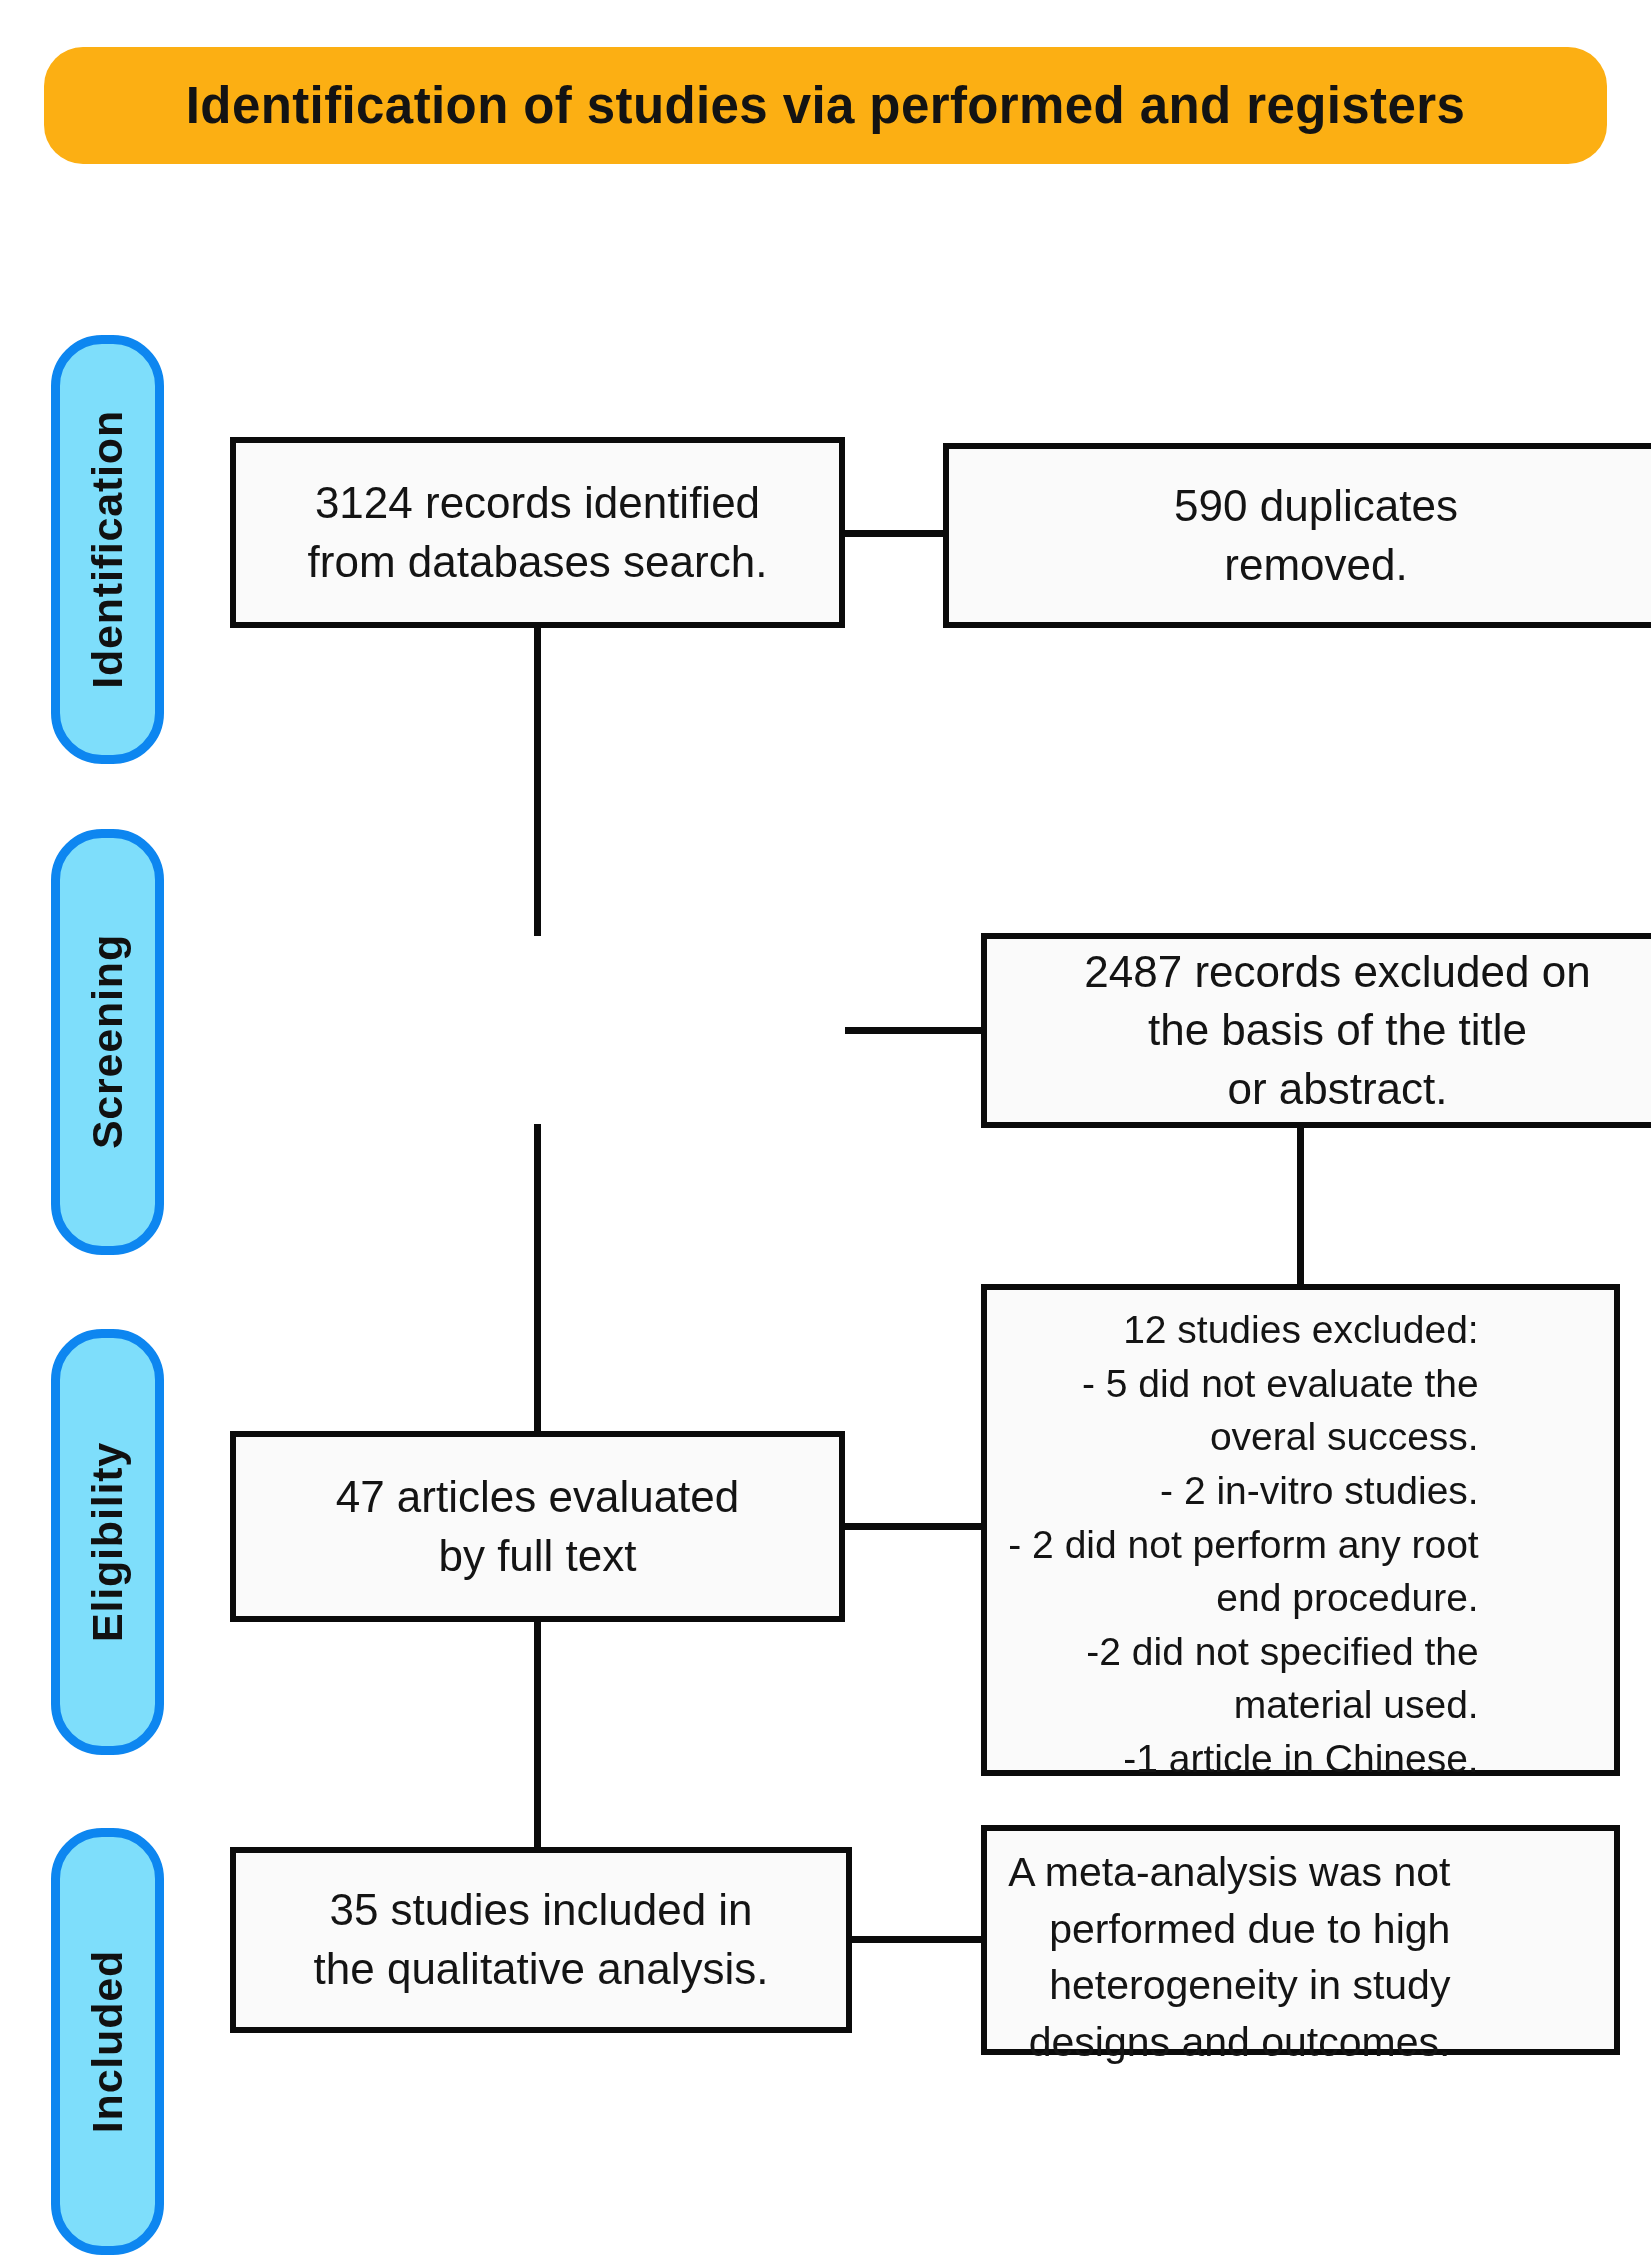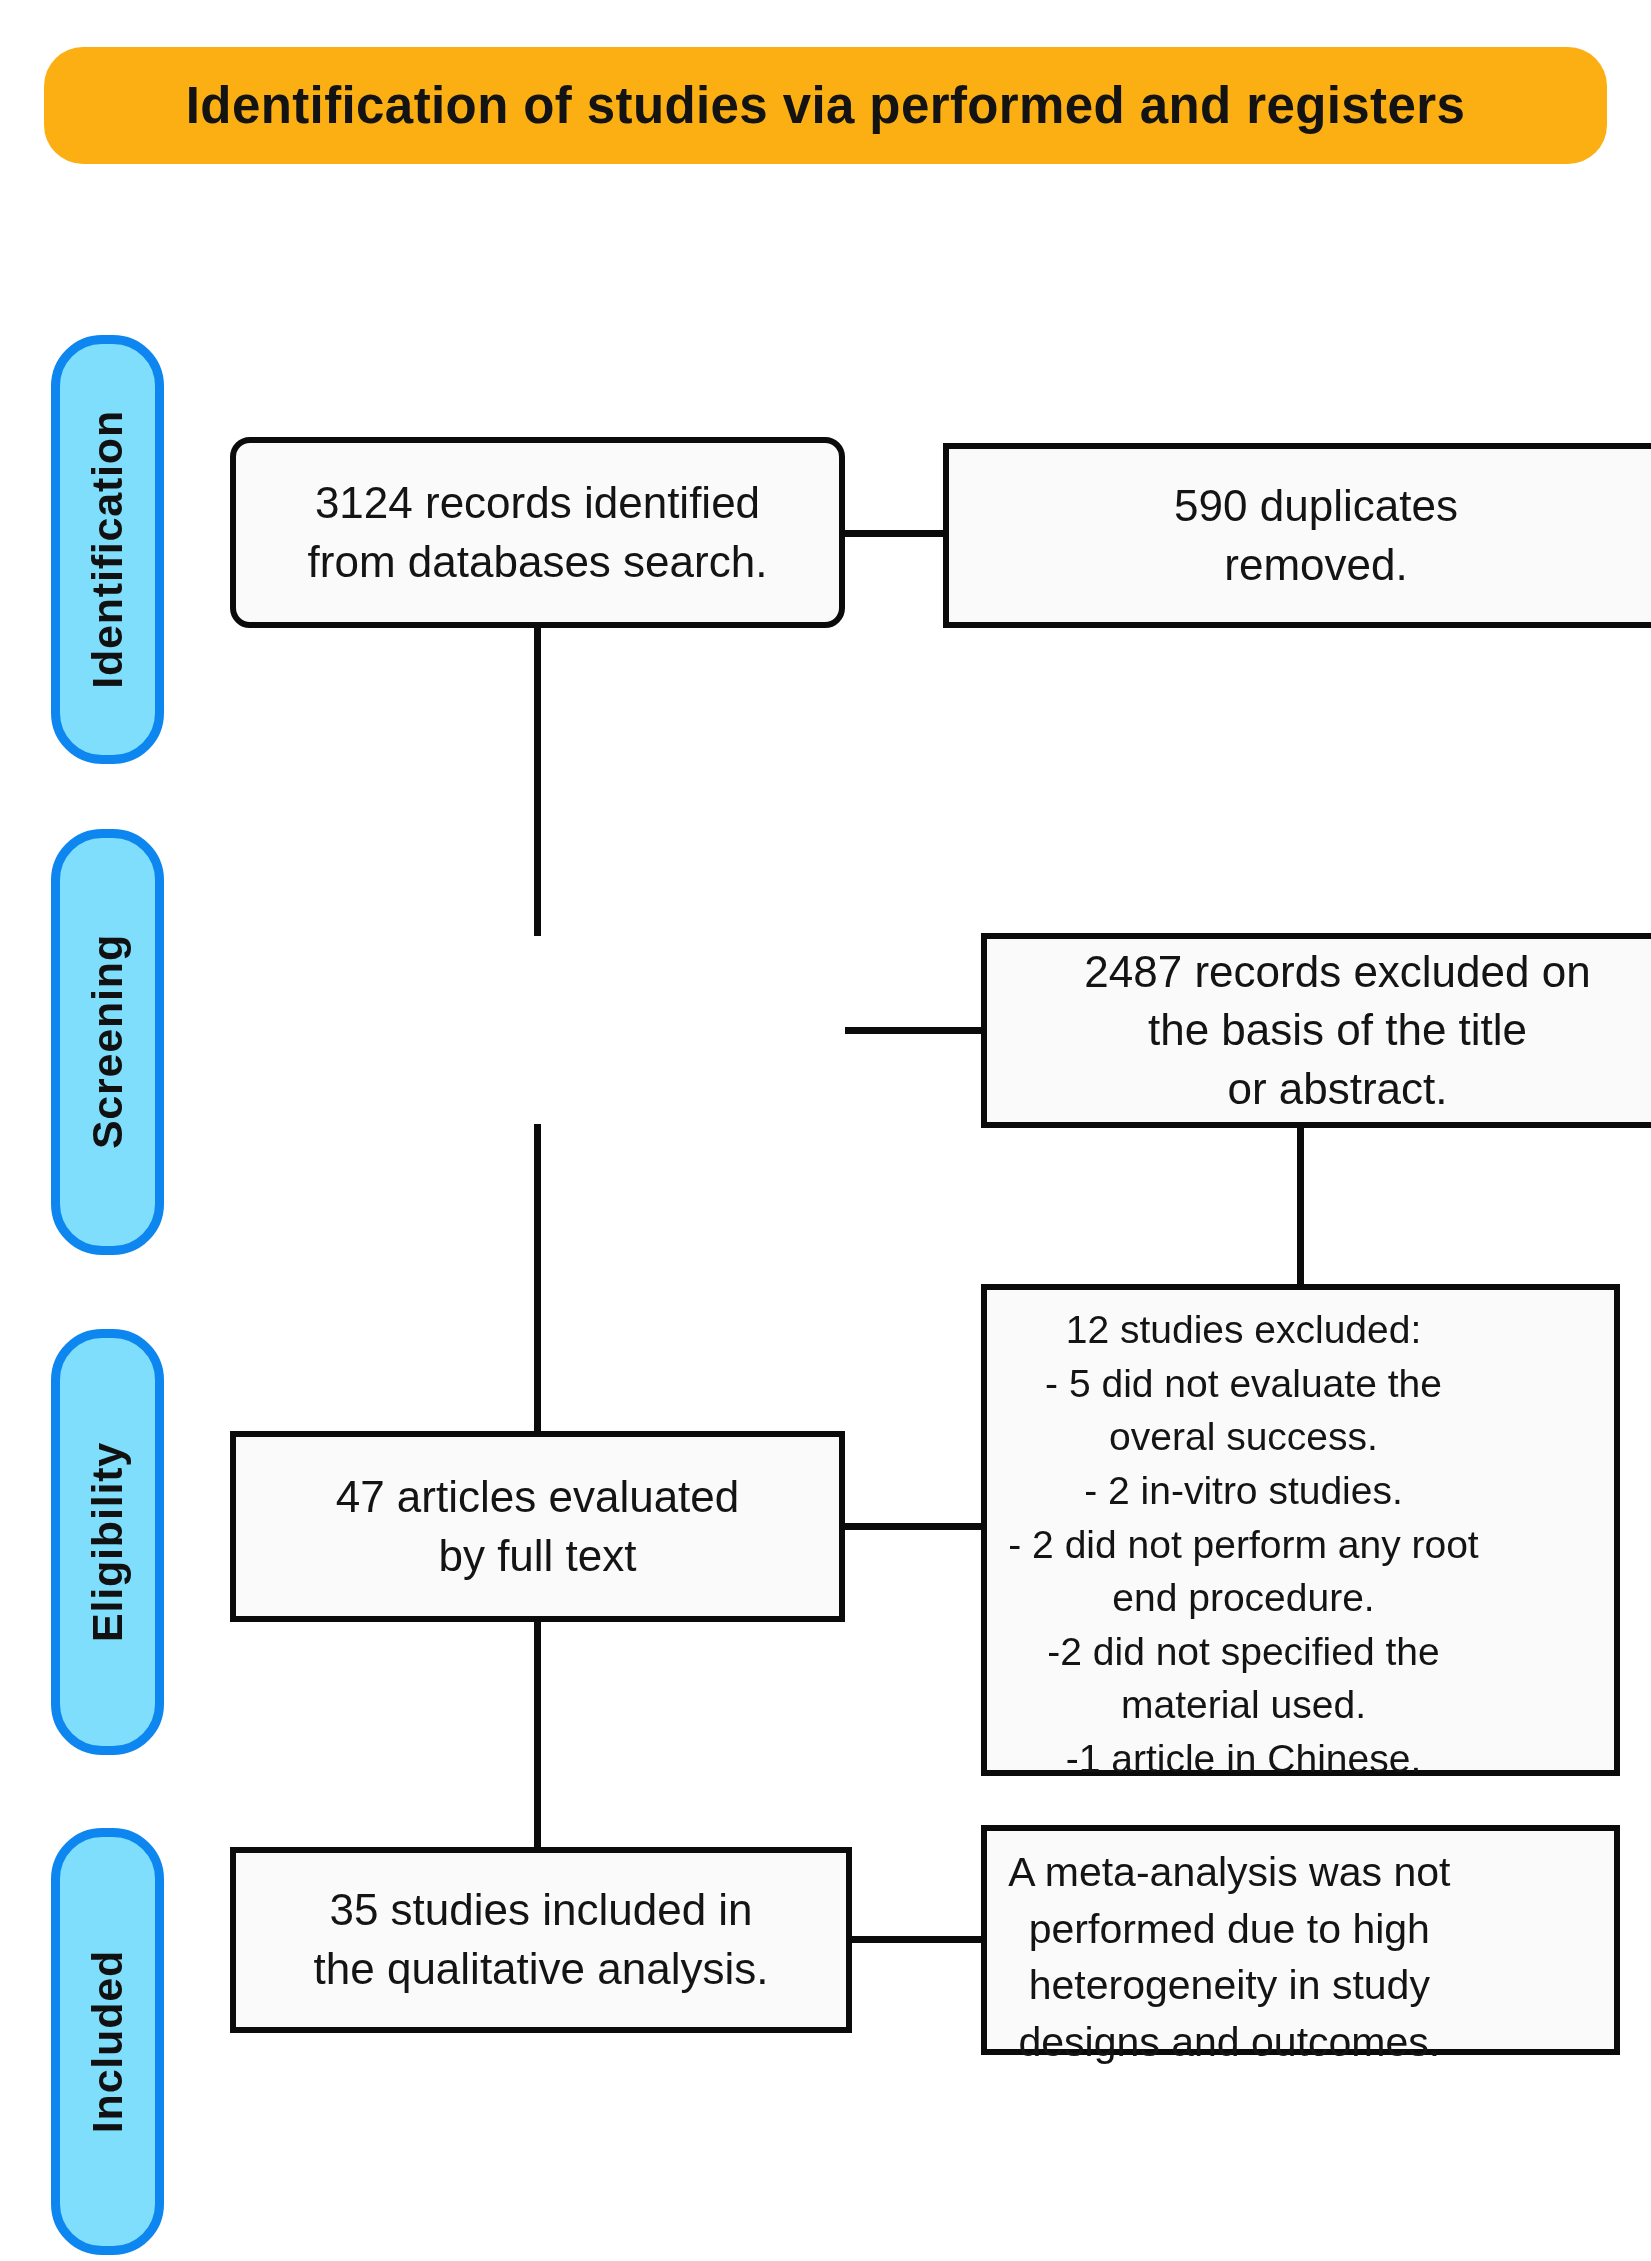--- a/index.html
+++ b/index.html
@@ -78,21 +78,21 @@
     text-align: center;
     white-space: pre-line;
     color: var(--box-text, #141414);
   }
   .fbox.left-align {
     align-items: flex-start;
     justify-content: flex-start;
     padding: 13px 21.3px;
   }
   .fbox.left-align .btext {
-    text-align: center;
+    text-align: right;
   }
   .fbox.reasons .btext {
     font-size: 39px;
     line-height: 1.375;
   }
   .fbox.meta .btext {
     font-size: 41px;
     line-height: 1.38;
   }
 
@@ -126,21 +126,21 @@
 
   <div class="line" style="left:845px; top:530px;  width:136px; height:7.4px;"></div>
   <div class="line" style="left:534px;  top:628px;  width:7.4px;  height:308px;"></div>
   <div class="line" style="left:845px; top:1027px; width:136px; height:7.4px;"></div>
   <div class="line" style="left:1297px; top:1128px; width:7.4px;  height:157px;"></div>
   <div class="line" style="left:534px;  top:1124px; width:7.4px;  height:308px;"></div>
   <div class="line" style="left:845px; top:1523px; width:136px; height:7.4px;"></div>
   <div class="line" style="left:534px;  top:1622px; width:7.4px;  height:225px;"></div>
   <div class="line" style="left:851px; top:1936px; width:130px; height:7.4px;"></div>
 
-  <div class="fbox" style="left:230px; top:437px; width:615px; height:191px;border-radius:20px;">
+  <div class="fbox" style="left:230px; top:437px; width:615px; height:191px;">
     <div class="btext">3124 records identified
 from databases search.</div>
   </div>
   <div class="fbox" style="left:943px; top:443px; width:746px; height:185px;">
     <div class="btext">590 duplicates
 removed.</div>
   </div>
 
   <div class="fbox" style="left:981px; top:933px; width:713px; height:195px;">
     <div class="btext">2487 records excluded on

